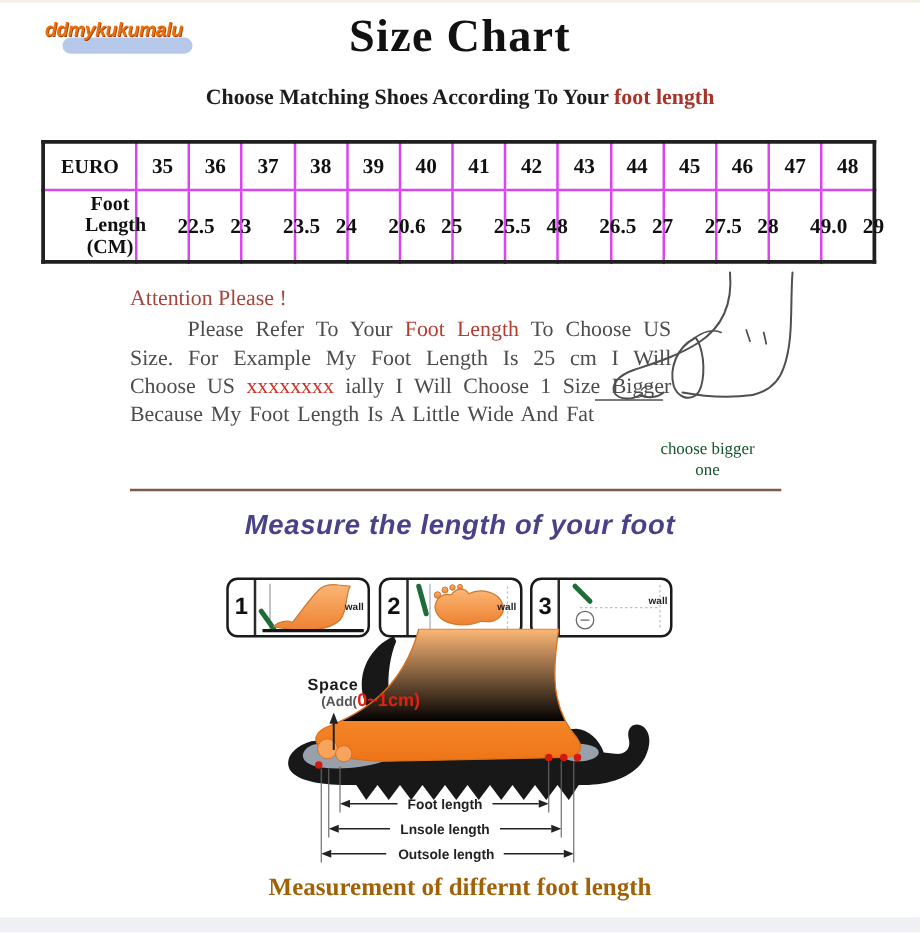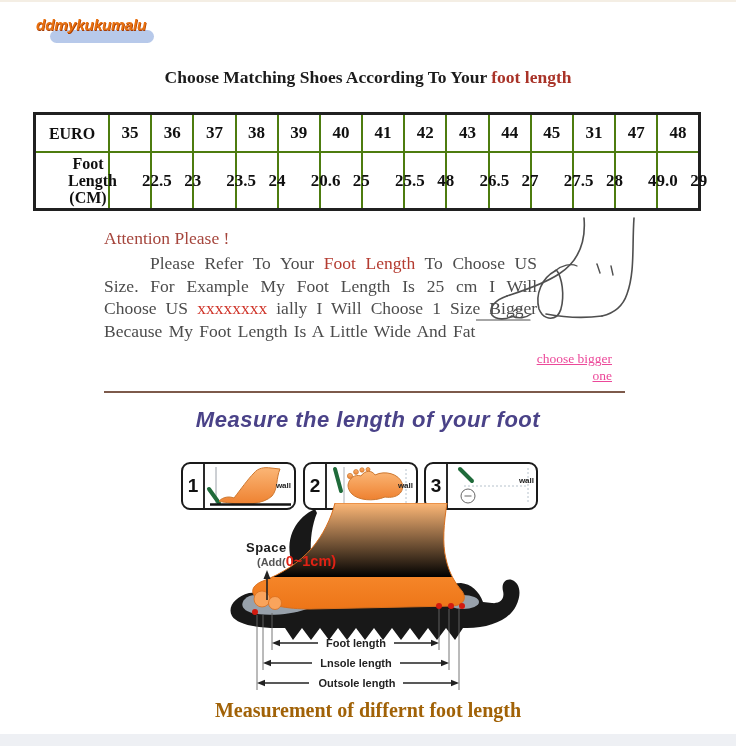--- a/index.html
+++ b/index.html
@@ -17,37 +17,37 @@
            text-shadow:0.6px 0.6px 0 #a83c00;letter-spacing:-0.3px;white-space:nowrap;}
 
   .title{left:0;right:0;top:8px;text-align:center;font-weight:bold;font-size:37px;
          color:#111;letter-spacing:1px;}
   .subtitle{left:0;right:0;top:67px;text-align:center;font-weight:bold;font-size:17.5px;color:#1c1c1c;}
   .subtitle .hl{color:#a93328;}
 
   
   .size-table{left:33px;top:112px;width:668px;border-collapse:collapse;border:3px solid #202020;
               table-layout:fixed;}
-  .size-table td{border:2px solid #4d7c0f;text-align:center;vertical-align:middle;
+  .size-table td{border:2px solid #d946ef;text-align:center;vertical-align:middle;
                  font-weight:bold;font-size:17px;color:#101010;padding:0;}
   .size-table td.first{width:72px;font-size:16px;line-height:17px;}
   .size-table tr.r1 td{height:36px;}
   .size-table tr.r2 td{height:55px;padding-left:32px;}
 
   
   .attention{left:104px;top:228px;width:433px;}
   .attention-heading{margin:0 0 3px 0;font-size:17.5px;color:#a5453c;}
   .attention-body{margin:0;font-size:17.5px;line-height:22.6px;color:#4c4c4c;
                   text-align:justify;text-indent:46px;word-spacing:2px;}
   .red1{color:#b43b30;}
   .red2{color:#cf3328;}
 
   .foot-sketch{left:476px;top:216px;}
-  .choose-note{left:520px;top:350px;width:92px;text-align:right;font-size:13.5px;
-               line-height:17px;color:#ec4899;text-decoration:underline;}
+  .choose-note{left:520px;top:350px;width:92px;text-align:center;font-size:13.5px;
+               line-height:17px;color:#14532d;}
   .divider{left:104px;top:391px;width:521px;height:2px;background:#7d5a4b;}
 
   .measure-heading{left:0;right:0;top:407px;text-align:center;
                    font-family:"Liberation Sans",sans-serif;font-style:italic;font-weight:bold;
                    font-size:22px;color:#4a4288;letter-spacing:0.5px;}
 
   
   .step-box{position:absolute;top:462px;width:115px;height:48px;border:2px solid #1a1a1a;
             border-radius:9px;background:#fff;display:flex;box-sizing:border-box;}
   #step1{left:181px;} #step2{left:303px;} #step3{left:424px;width:114px;}
@@ -75,40 +75,41 @@
 
 <div class="canvas">
 
   <div class="abs top-edge"></div>
 
   <div class="abs watermark">
     <div class="wm-shadow"></div>
     <span class="wm-text">ddmykukumalu</span>
   </div>
 
+  <div class="abs title">Size Chart</div>
   <div class="abs subtitle">
     <span>Choose Matching Shoes According To Your </span><span class="hl">foot length</span>
   </div>
 
   <table class="abs size-table">
     <tbody>
       <tr class="r1">
         <td class="first">EURO</td>
         <td>35</td>
         <td>36</td>
         <td>37</td>
         <td>38</td>
         <td>39</td>
         <td>40</td>
         <td>41</td>
         <td>42</td>
         <td>43</td>
         <td>44</td>
         <td>45</td>
-        <td>31</td>
+        <td>46</td>
         <td>47</td>
         <td>48</td>
       </tr>
       <tr class="r2">
         <td class="first">Foot Length (CM)</td>
         <td>22.5</td>
         <td>23</td>
         <td>23.5</td>
         <td>24</td>
         <td>20.6</td>

